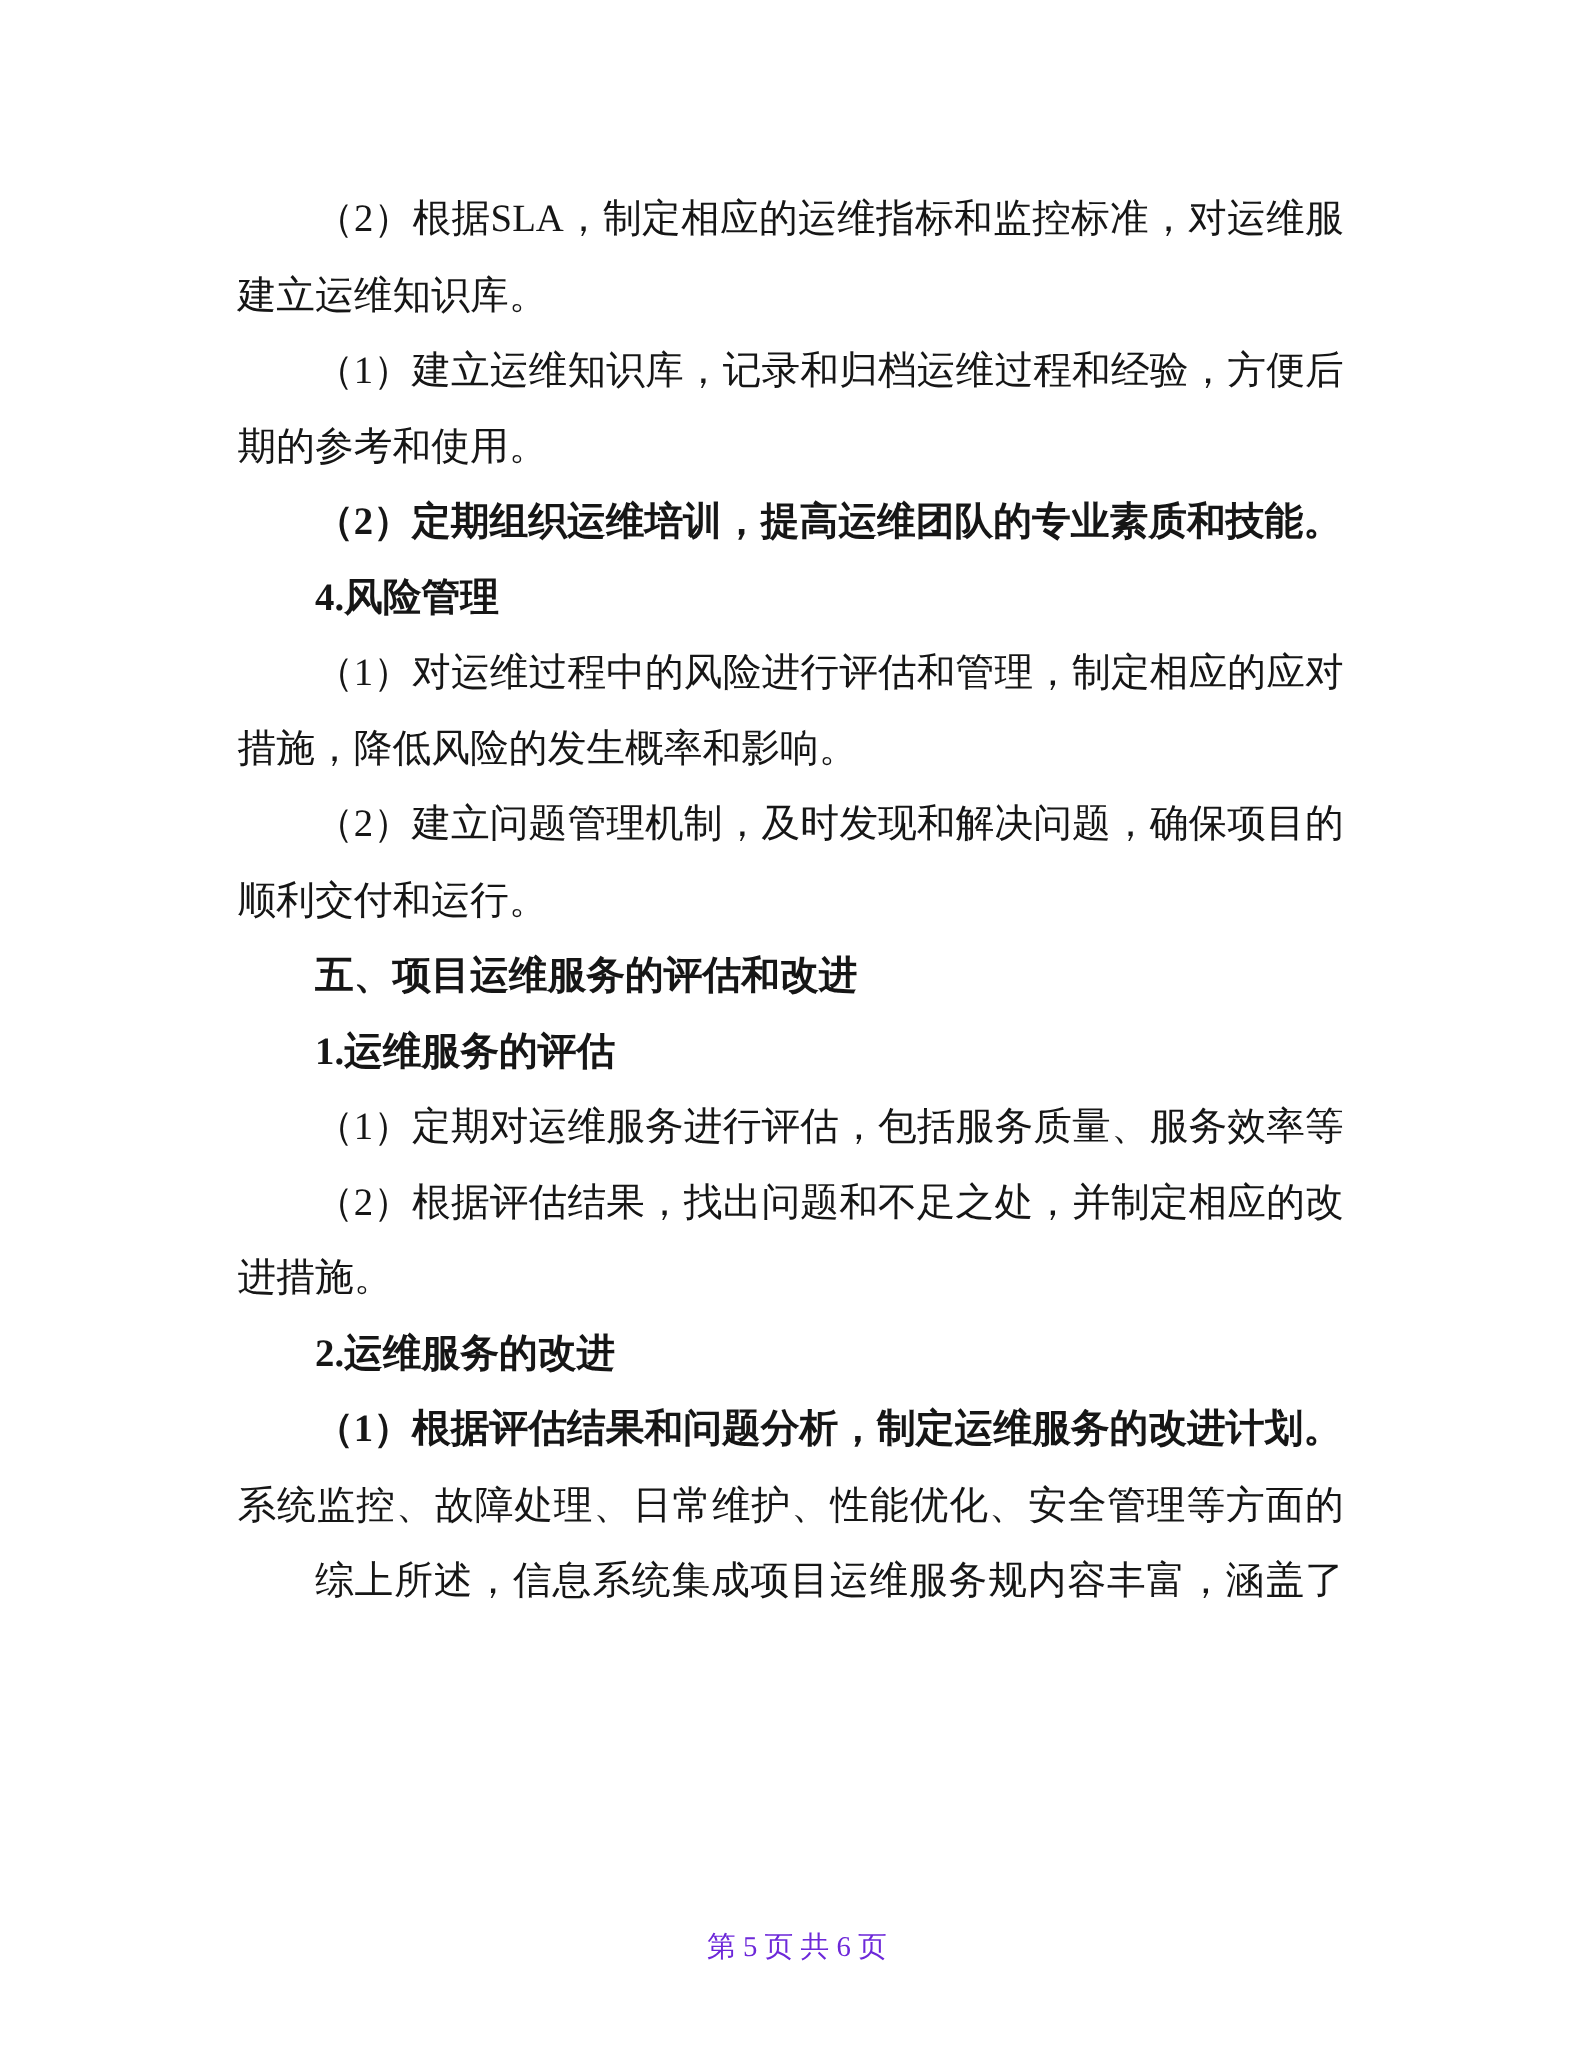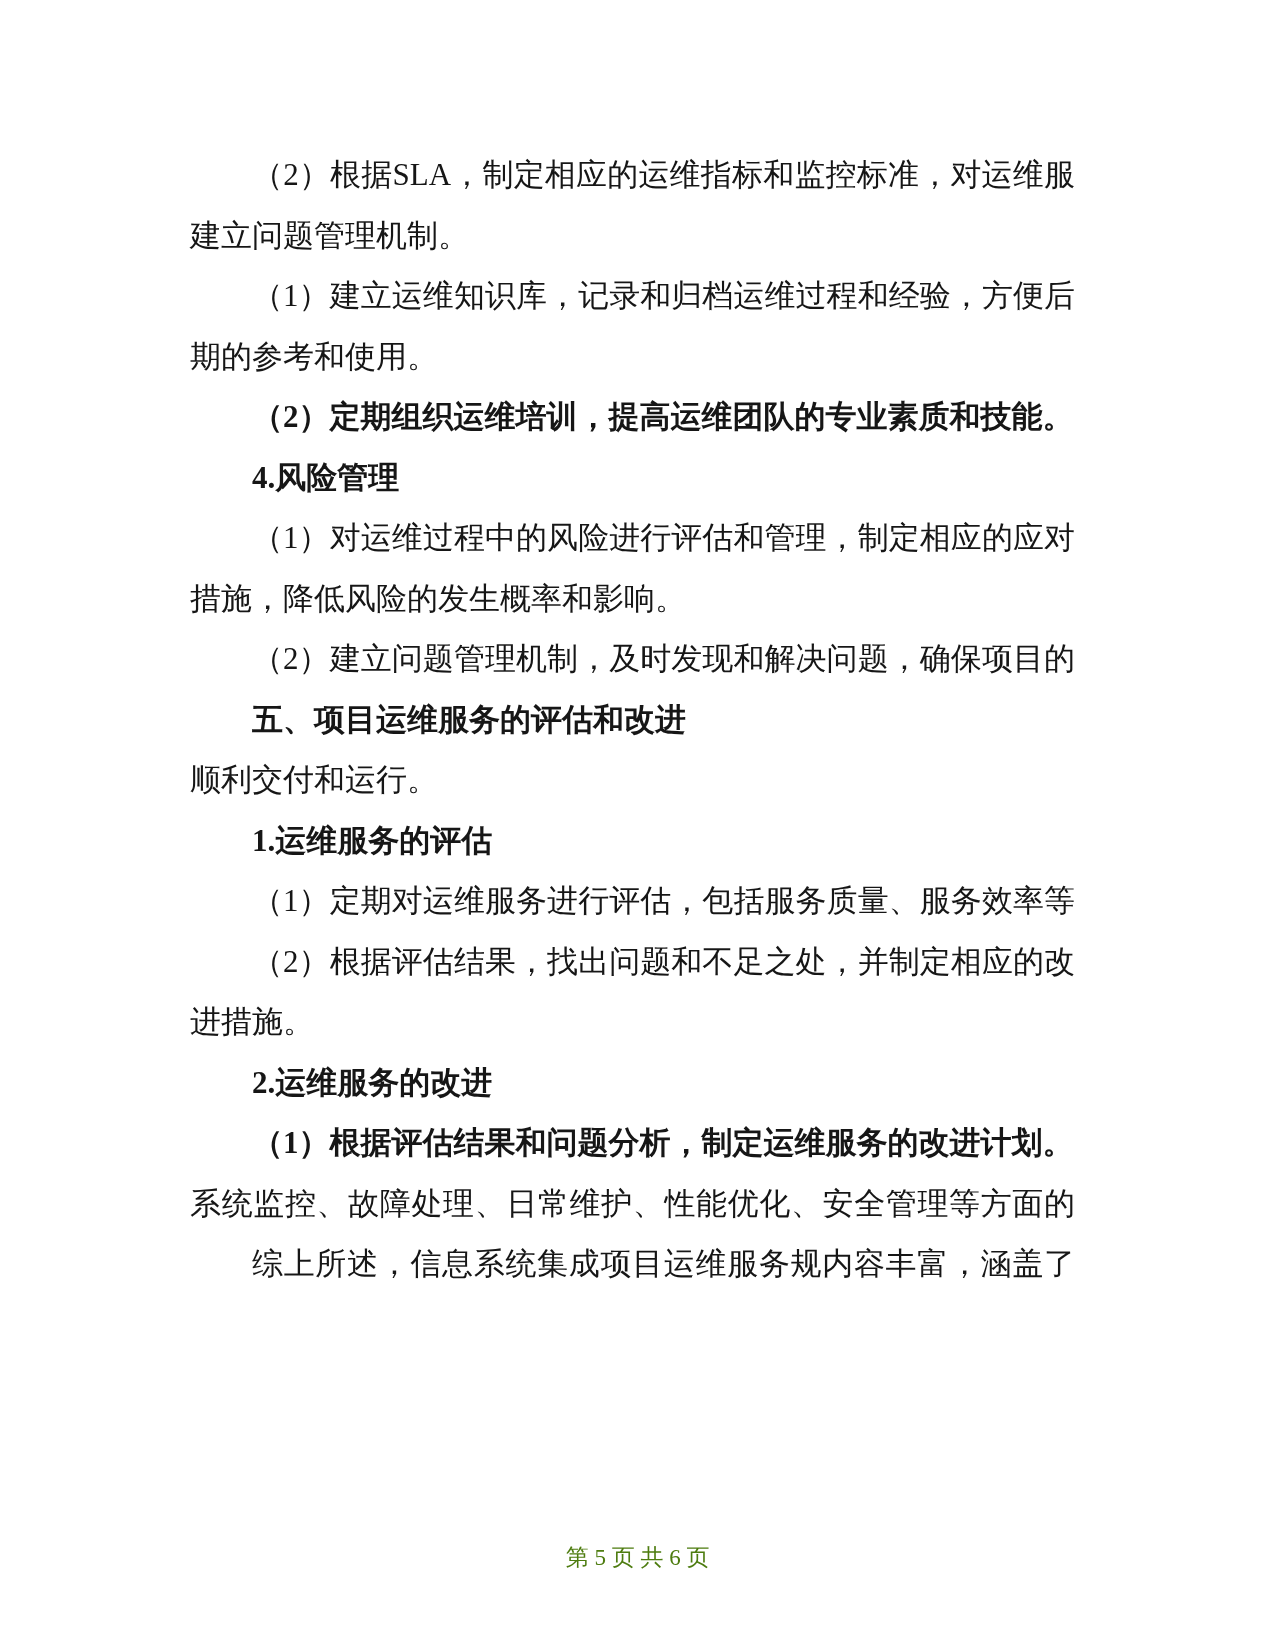--- a/index.html
+++ b/index.html
@@ -36,39 +36,39 @@
     text-align-last: justify;
   }
   .footer {
     position: absolute;
     left: 0;
     top: 1545px;
     width: 100%;
     text-align: center;
     font-size: 23px;
     line-height: 26px;
-    color: #4d7c0f;
+    color: #6d28d9;
   }
 </style>
 </head>
 <body>
 
 <div class="page">
   <div class="doc-body">
     <div class="line indent fill">（2）根据SLA，制定相应的运维指标和监控标准，对运维服</div>
-    <div class="line">建立问题管理机制。</div>
+    <div class="line">建立运维知识库。</div>
     <div class="line indent fill">（1）建立运维知识库，记录和归档运维过程和经验，方便后</div>
     <div class="line">期的参考和使用。</div>
     <div class="line indent bold">（2）定期组织运维培训，提高运维团队的专业素质和技能。</div>
     <div class="line indent bold">4.风险管理</div>
     <div class="line indent fill">（1）对运维过程中的风险进行评估和管理，制定相应的应对</div>
     <div class="line">措施，降低风险的发生概率和影响。</div>
     <div class="line indent fill">（2）建立问题管理机制，及时发现和解决问题，确保项目的</div>
+    <div class="line">顺利交付和运行。</div>
     <div class="line indent bold">五、项目运维服务的评估和改进</div>
-    <div class="line">顺利交付和运行。</div>
     <div class="line indent bold">1.运维服务的评估</div>
     <div class="line indent fill">（1）定期对运维服务进行评估，包括服务质量、服务效率等</div>
     <div class="line indent fill">（2）根据评估结果，找出问题和不足之处，并制定相应的改</div>
     <div class="line">进措施。</div>
     <div class="line indent bold">2.运维服务的改进</div>
     <div class="line indent bold">（1）根据评估结果和问题分析，制定运维服务的改进计划。</div>
     <div class="line fill">系统监控、故障处理、日常维护、性能优化、安全管理等方面的</div>
     <div class="line indent fill">综上所述，信息系统集成项目运维服务规内容丰富，涵盖了</div>
   </div>
 

